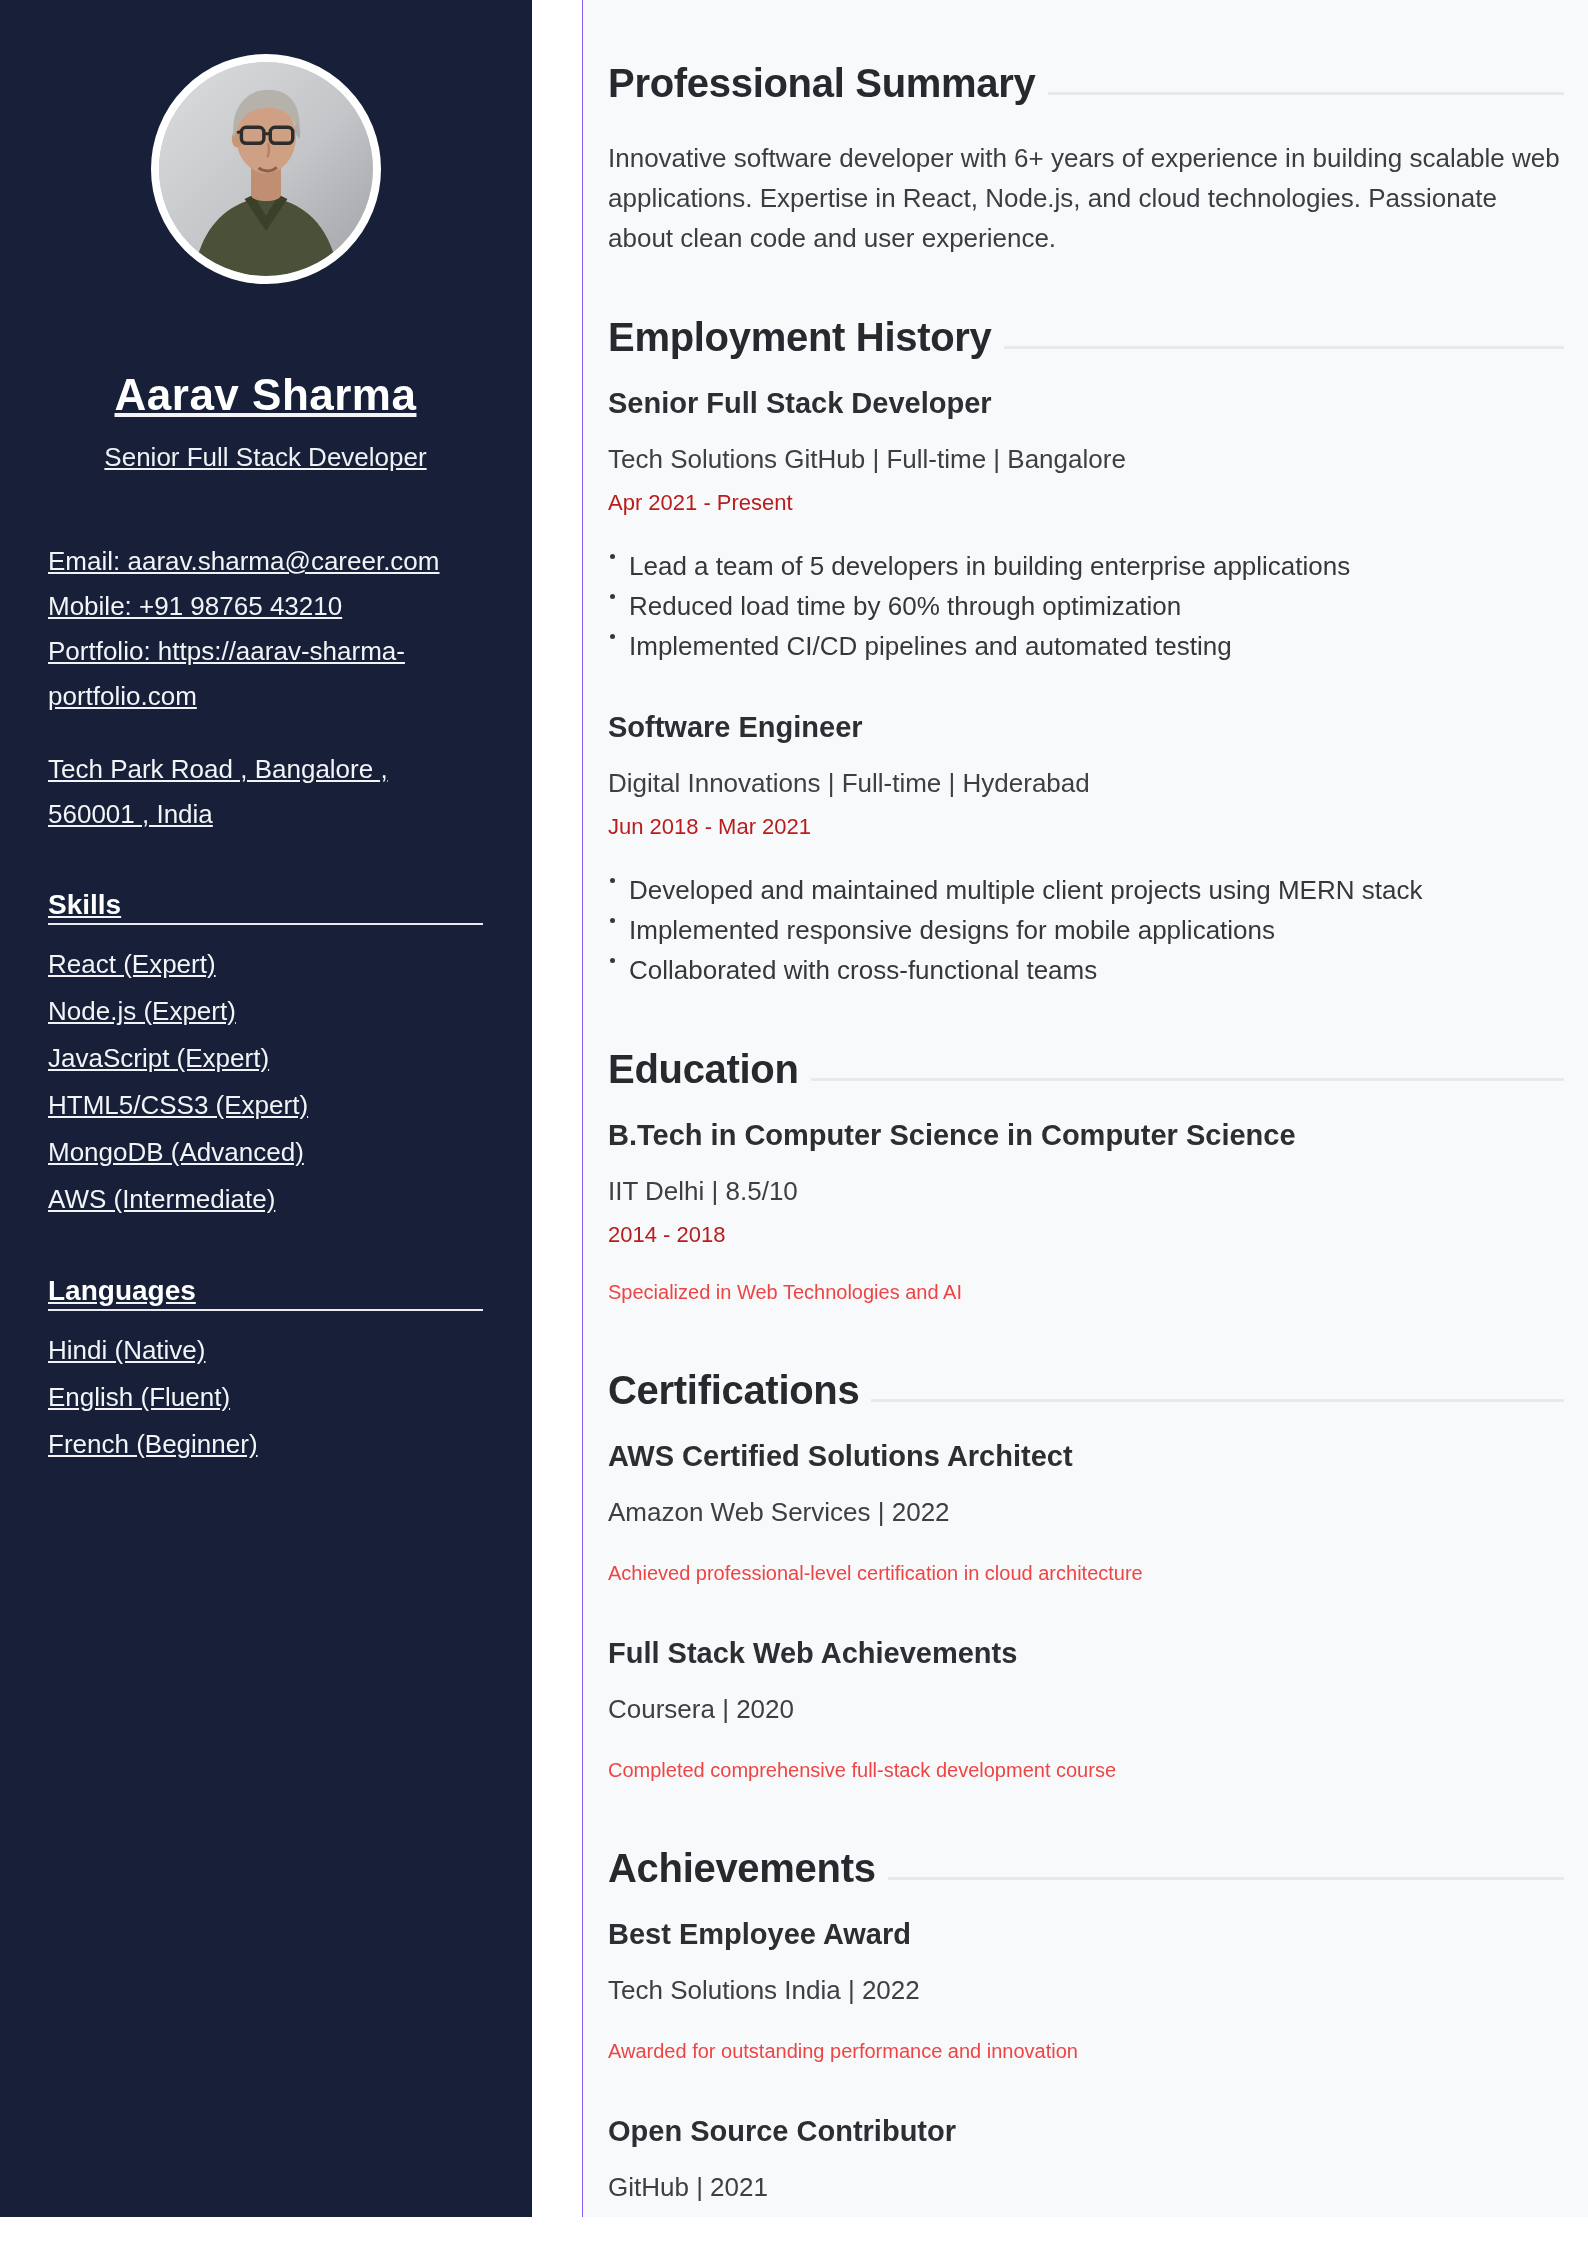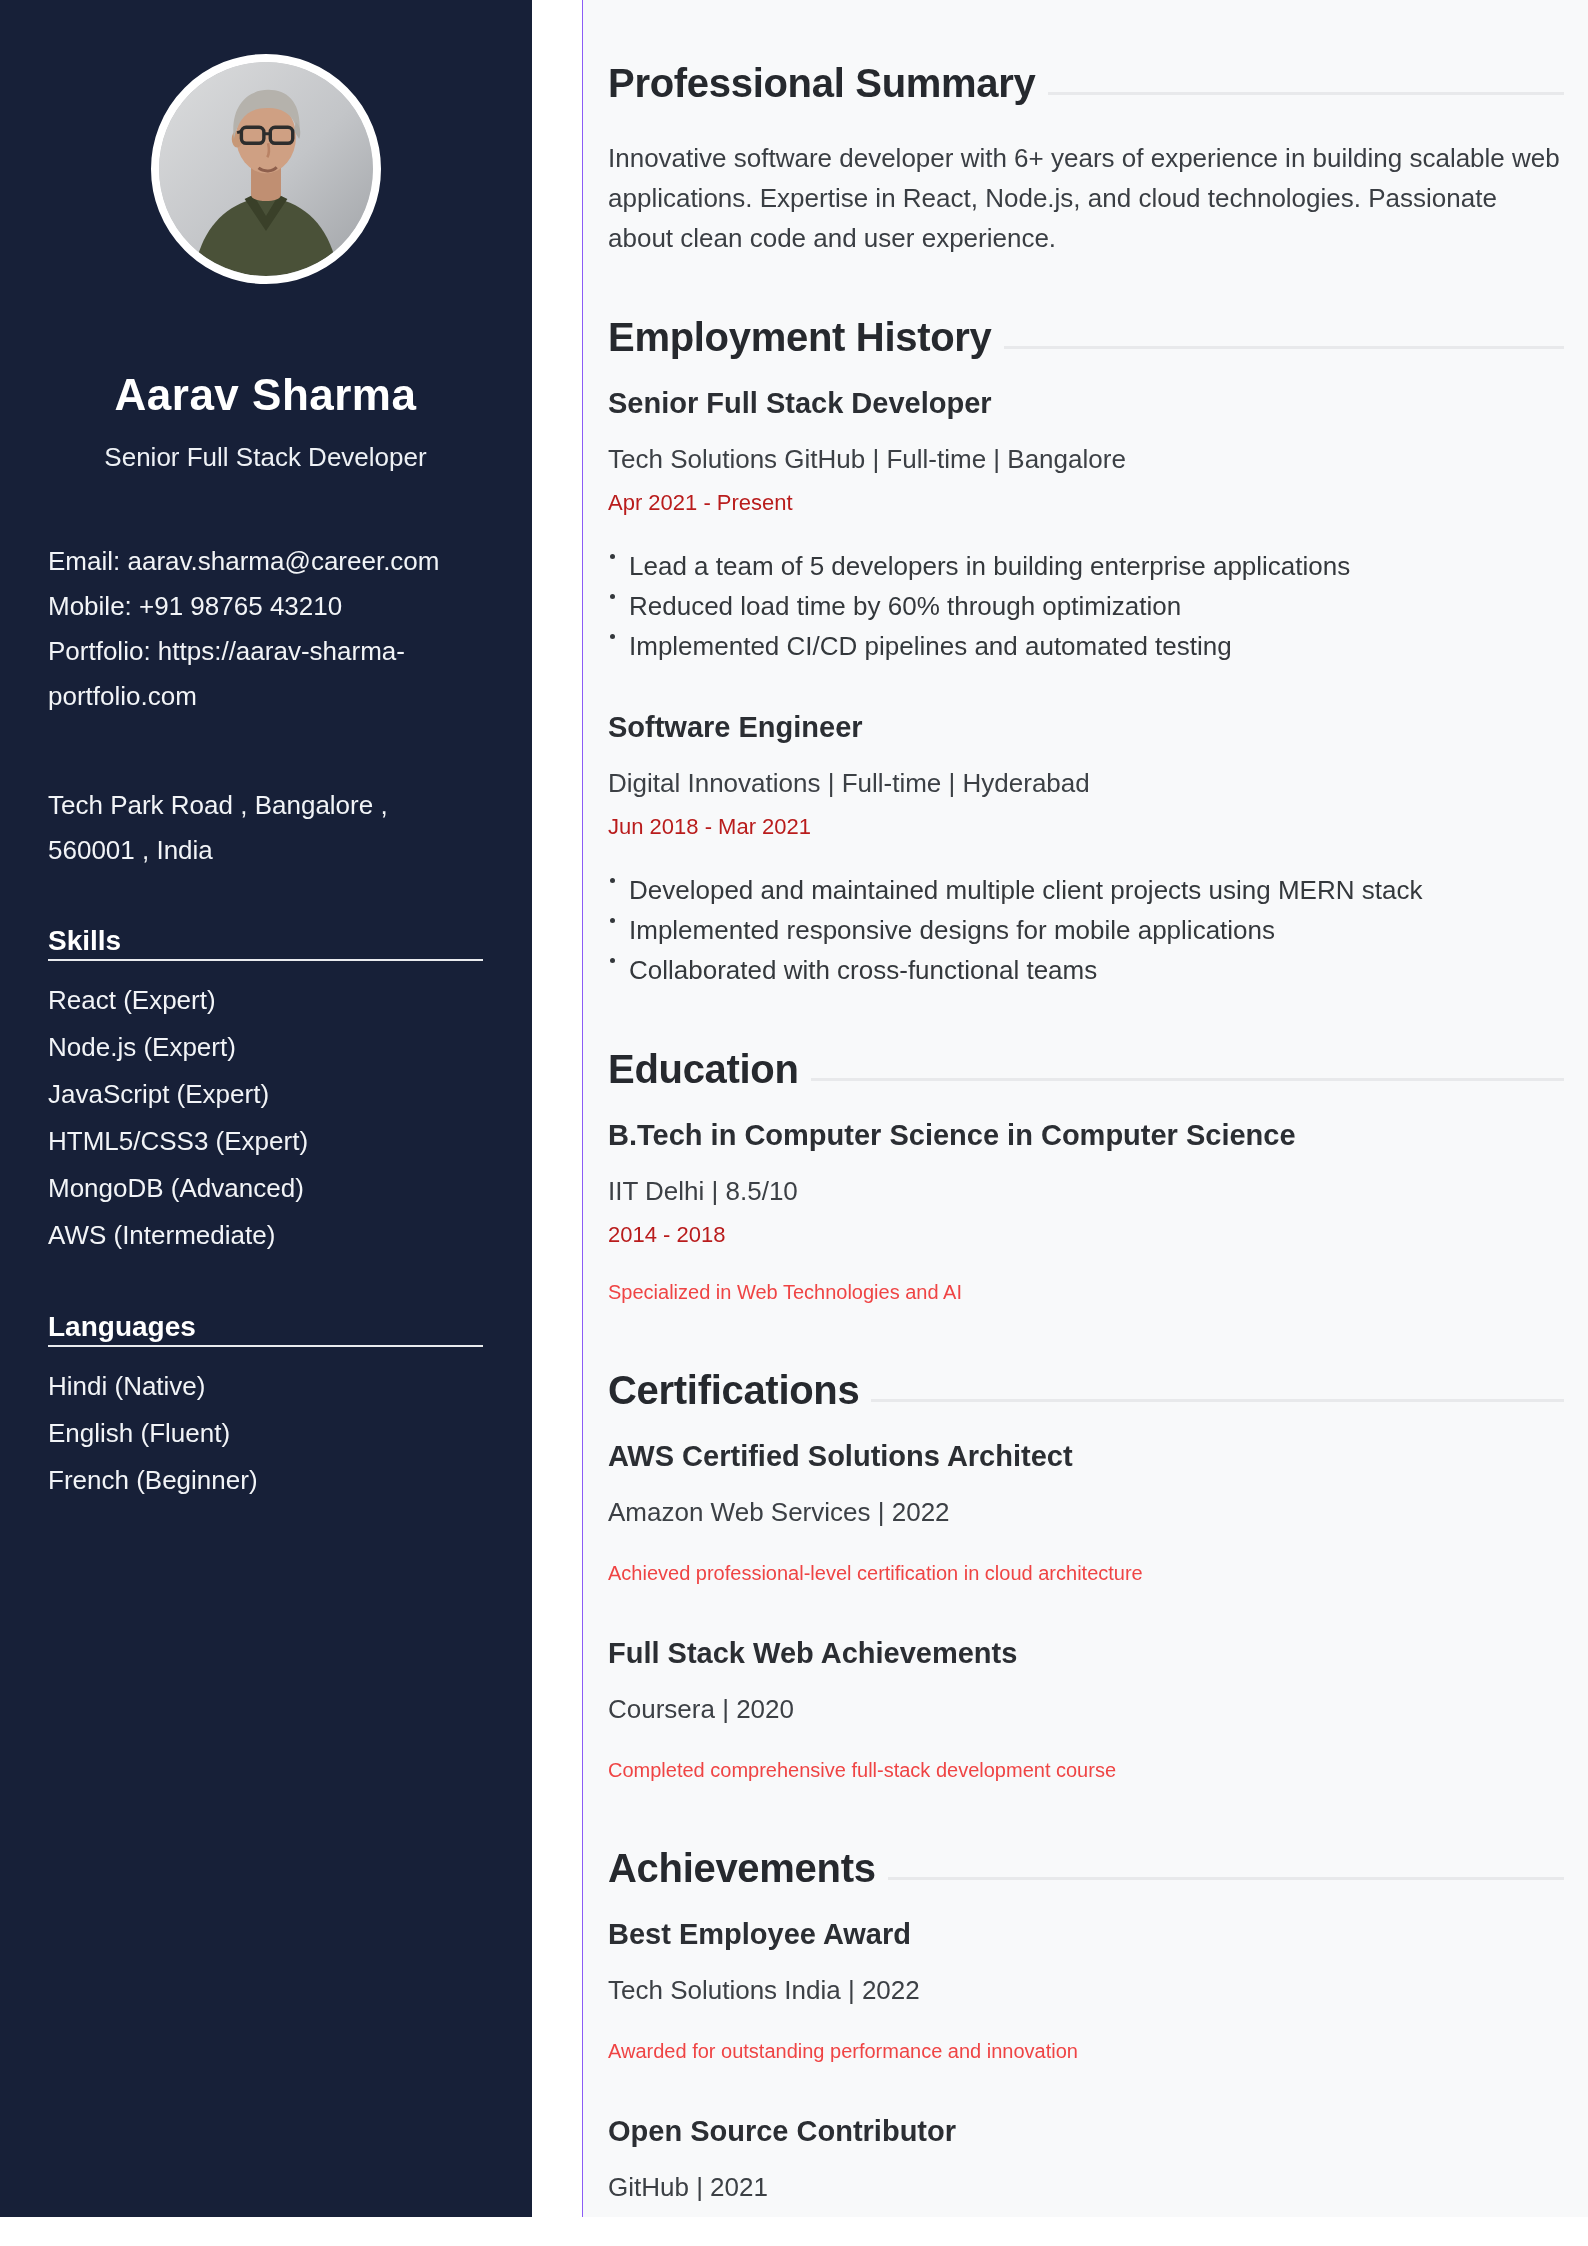--- a/index.html
+++ b/index.html
@@ -17,37 +17,37 @@
   html,body{background:var(--page-bg);}
   body{
     width:1588px;height:2246px;overflow:hidden;
     font-family:"Liberation Sans", sans-serif;color:var(--body-text);
   }
   .page{display:flex;height:2217px;overflow:hidden;background:var(--page-bg);}
 
   
   .sidebar{
     width:532px;flex:0 0 532px;background:var(--sidebar-bg);
-    color:var(--sidebar-text);padding:0 49px 4px 48px;
+    color:var(--sidebar-text);padding:0 49px 4px 48px;text-decoration:underline;
   }
   .photo-ring{
     width:230px;height:230px;border:8px solid #fff;border-radius:50%;
     margin:54px auto 0;overflow:hidden;background:#c6c8cb;
   }
   .photo-ring svg{display:block;width:100%;height:100%;}
   .name{
     margin-top:84px;text-align:center;font-size:44px;line-height:53px;
     font-weight:700;color:#ffffff;letter-spacing:.5px;
   }
   .job-title{
     margin-top:18px;text-align:center;font-size:26px;line-height:36px;color:#eef1f5;
   }
   .contact{margin-top:64px;font-size:26px;line-height:45px;}
   .contact div{min-height:45px;}
-  .address{margin-top:64px;font-size:26px;line-height:45px;}
+  .address{margin-top:28px;font-size:26px;line-height:45px;}
   .sb-section{margin-top:52px;}
   .sb-heading{
     font-size:28px;line-height:32px;font-weight:700;color:#ffffff;
     border-bottom:2px solid var(--sidebar-divider);padding-bottom:2px;
   }
   .sb-list{list-style:none;margin-top:16px;font-size:26px;}
   .sb-list li{line-height:47px;}
 
   
   .gutter{width:50px;flex:0 0 50px;background:#ffffff;}

